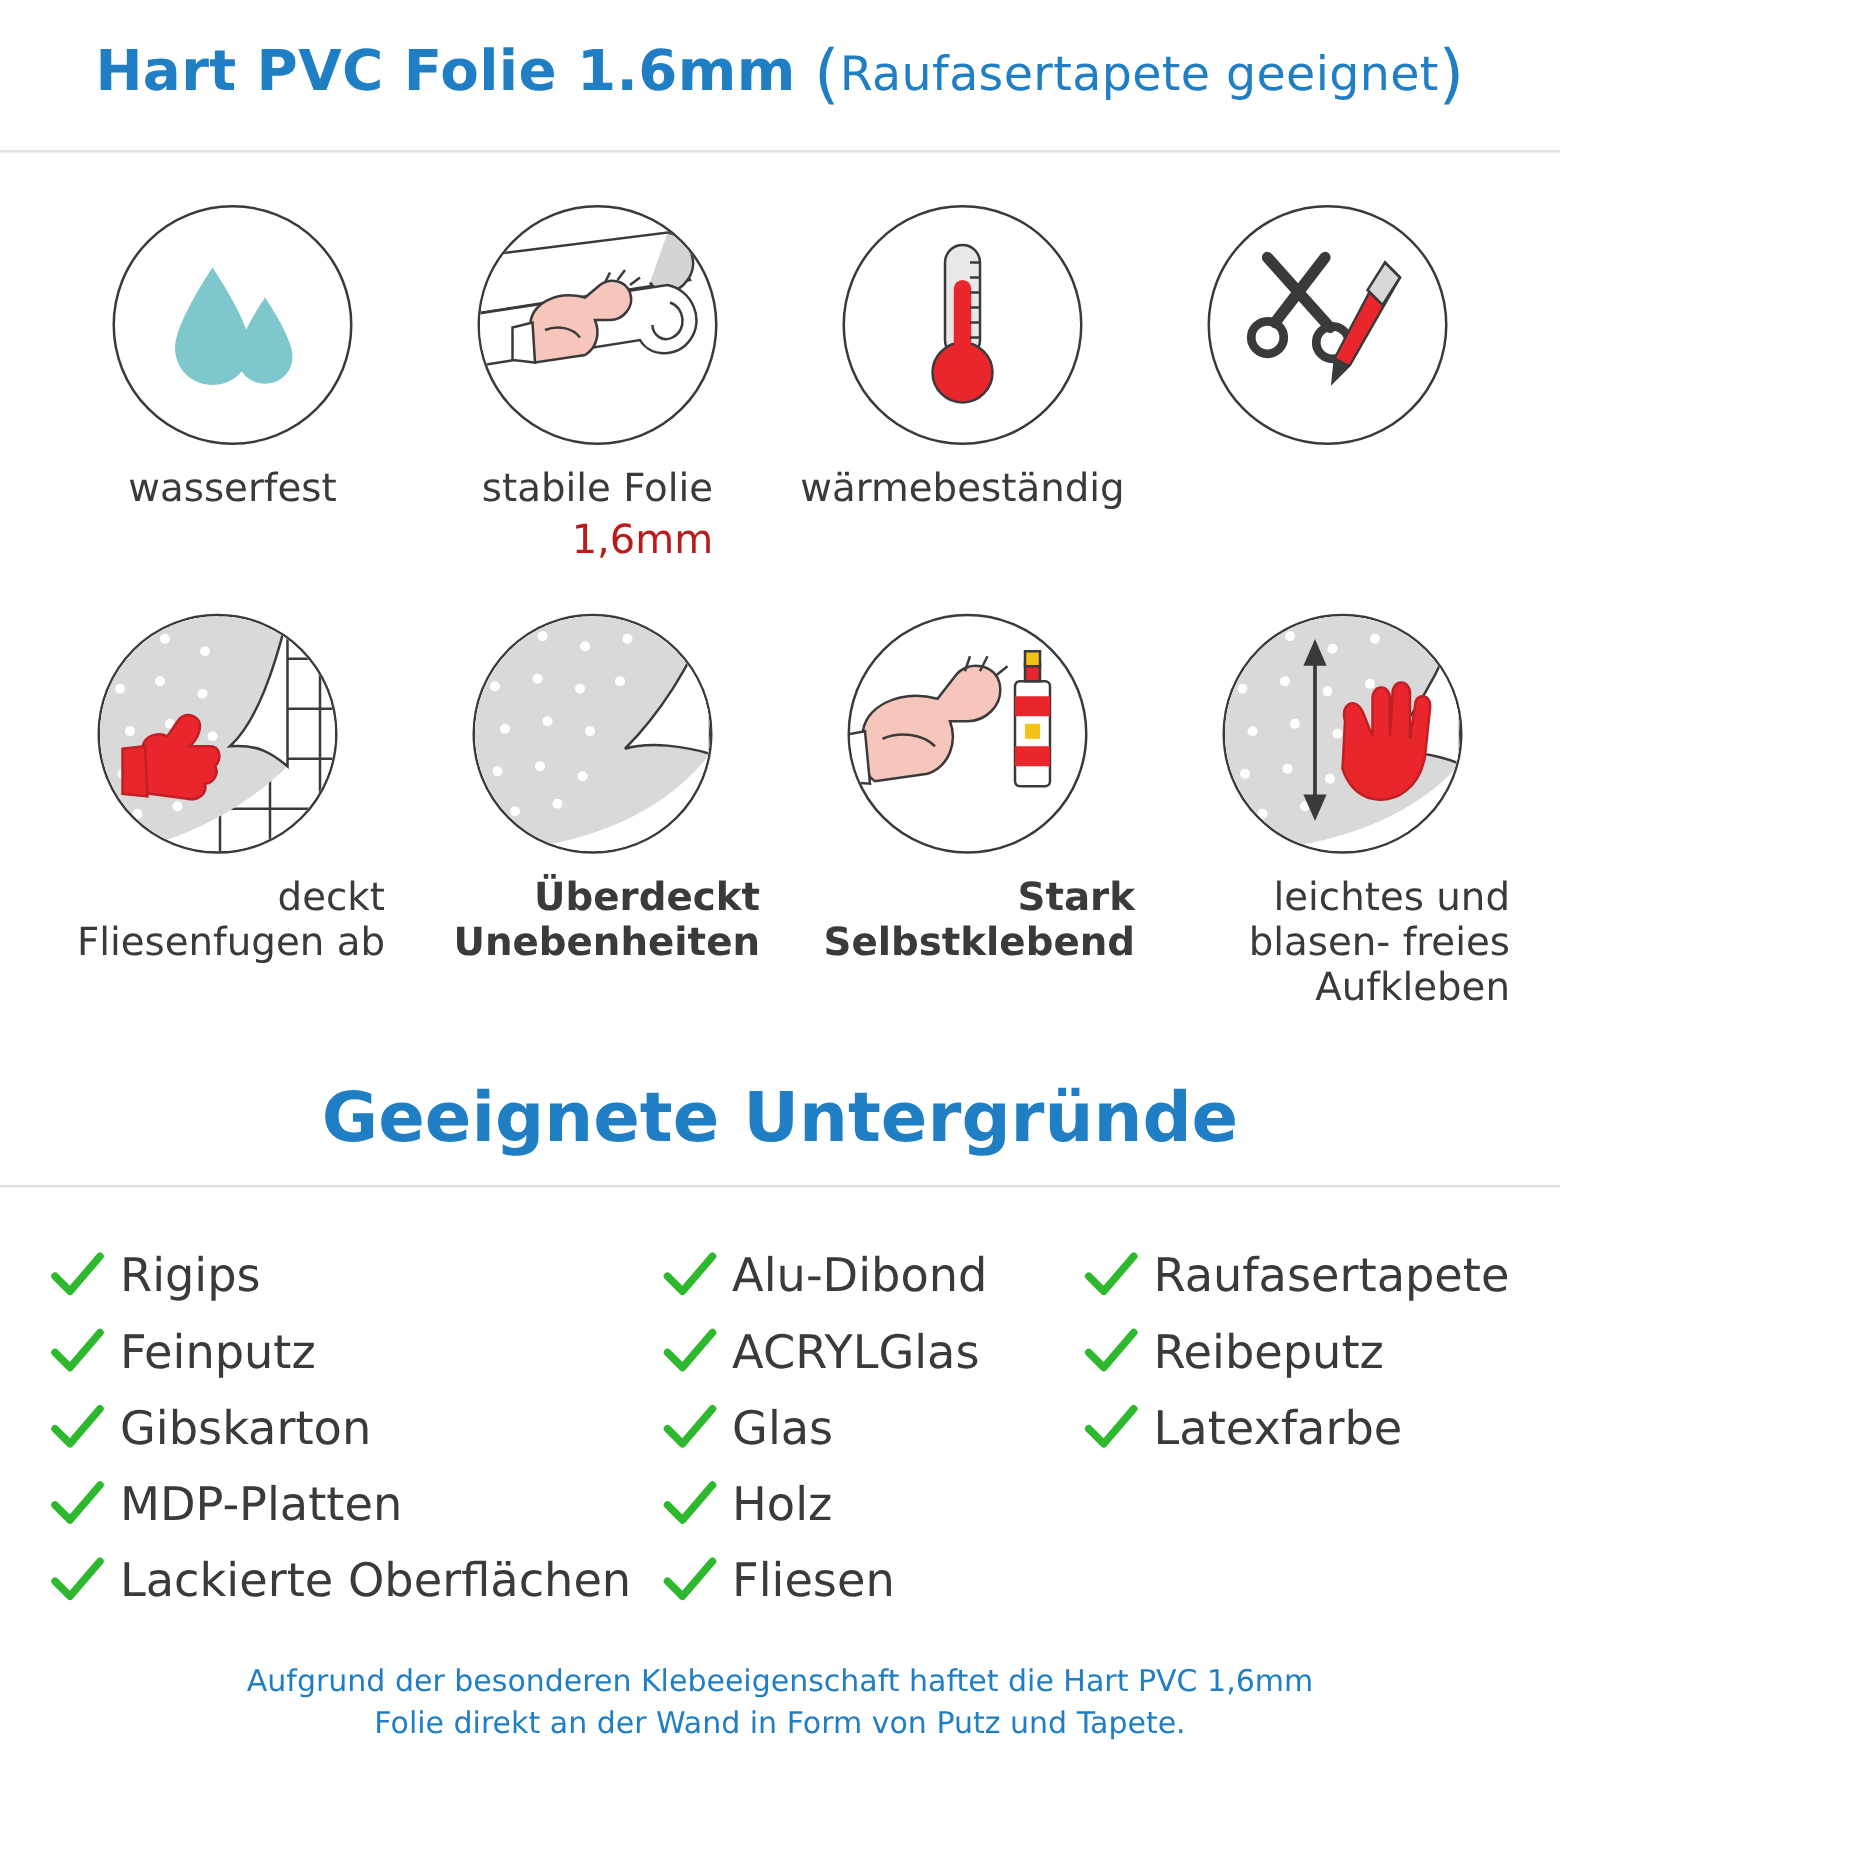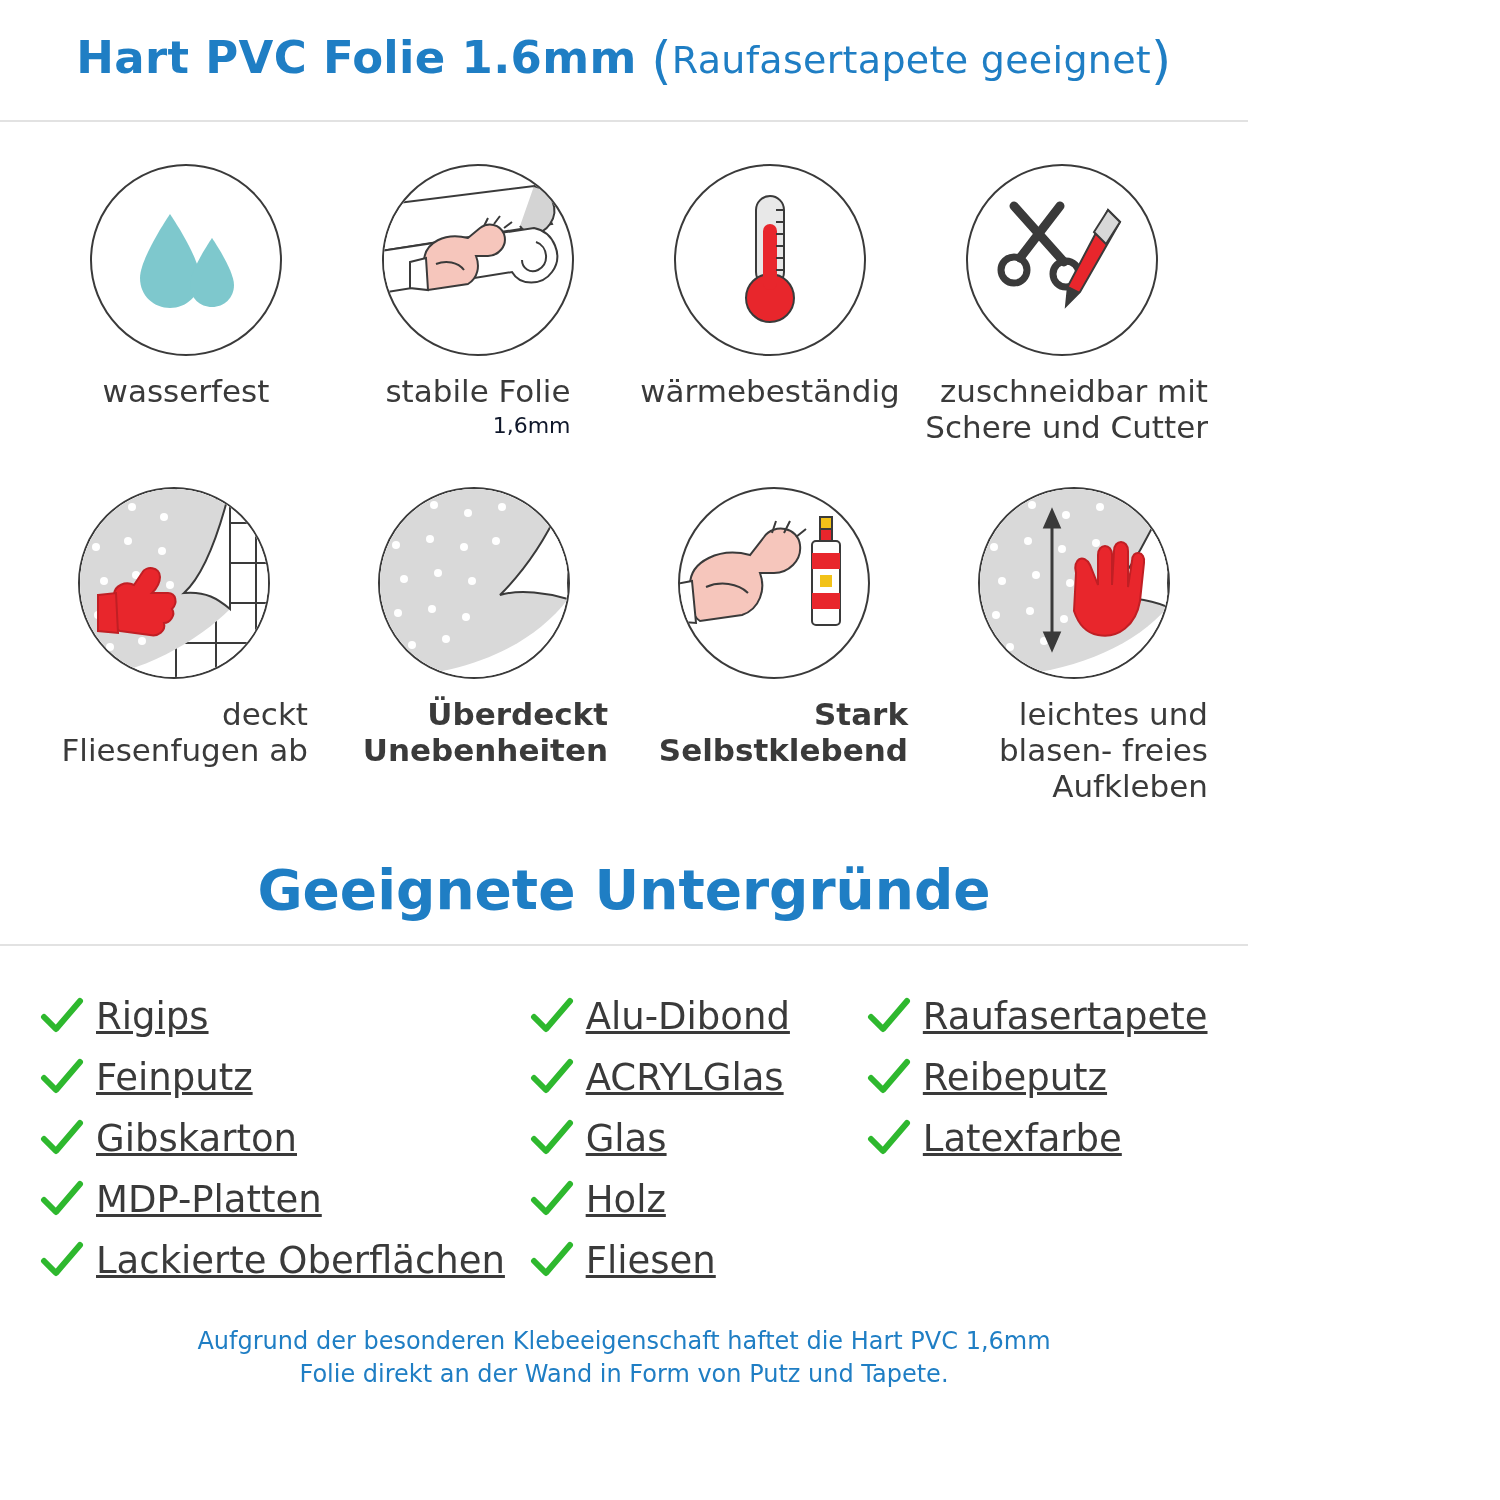--- a/index.html
+++ b/index.html
@@ -80,22 +80,22 @@
   .feature-label {
     margin-top: 18px;
     text-align: right;
     font-size: 31px;
     line-height: 1.15;
     color: #3a3a3a;
   }
   .feature-label.bold { font-weight: bold; }
   .sub-label {
     display: block;
-    color: #0f172a;
-    font-size: 22px;
+    color: #b91c1c;
+    font-size: 32px;
     margin-top: 3px;
   }
 
   .row2 { margin-top: 42px; gap: 32px; }
 
   
   .subheading-wrap {
     margin-top: 54px;
     text-align: center;
     padding-bottom: 22px;
@@ -106,21 +106,21 @@
     font-weight: bold;
     color: #1f7ec4;
   }
 
   
   .checklists {
     display: flex;
     padding: 40px 38px 0 38px;
     box-sizing: border-box;
   }
-  .col { display: flex; flex-direction: column; text-decoration: underline; }
+  .col { display: flex; flex-direction: column; }
   .col1 { width: 610px; }
   .col2 { width: 420px; }
   .col3 { width: 430px; }
   .check-item {
     display: flex;
     align-items: center;
     height: 61px;
   }
   .check-icon {
     width: 48px;
@@ -219,21 +219,20 @@
               <circle cx="46" cy="104" r="13" fill="none" stroke="#3a3a3a" stroke-width="7"></circle>
               <circle cx="98" cy="108" r="13" fill="none" stroke="#3a3a3a" stroke-width="7"></circle>
             </g>
             <g>
               <path d="M140 44 L152 56 L112 126 L98 140 L100 120 Z" fill="#e8262c" stroke="#3a3a3a" stroke-width="2"></path>
               <path d="M140 44 L152 56 L138 78 L126 66 Z" fill="#d8d8d8" stroke="#3a3a3a" stroke-width="2"></path>
               <path d="M100 120 L112 126 L98 140 Z" fill="#3a3a3a"></path>
             </g>
           </svg>
         </div>
-        <div class="feature-label">zuschneidbar mit Schere und Cutter</div>
       </div>
     </div>
 
     <div class="feature-row row2">
 
       <div class="feature">
         <div class="circle">
           <svg width="188" height="188" viewBox="0 0 188 188">
             <rect x="0" y="0" width="188" height="188" fill="#ffffff"></rect>
             <g stroke="#3a3a3a" stroke-width="2" fill="none">

